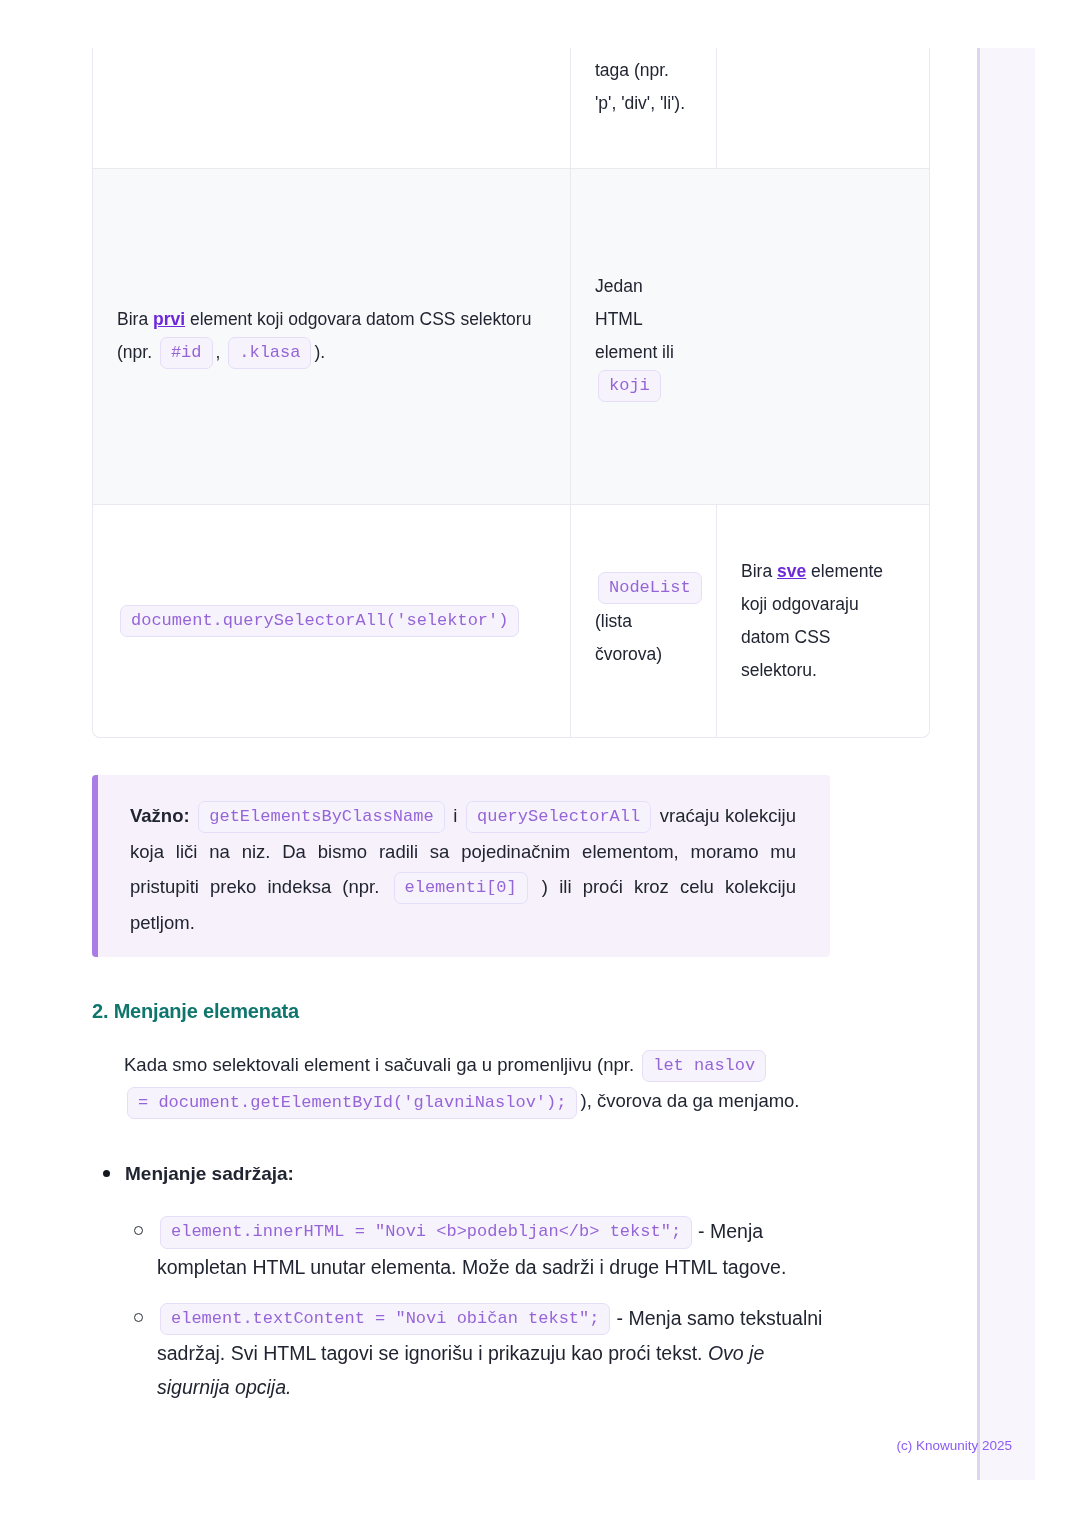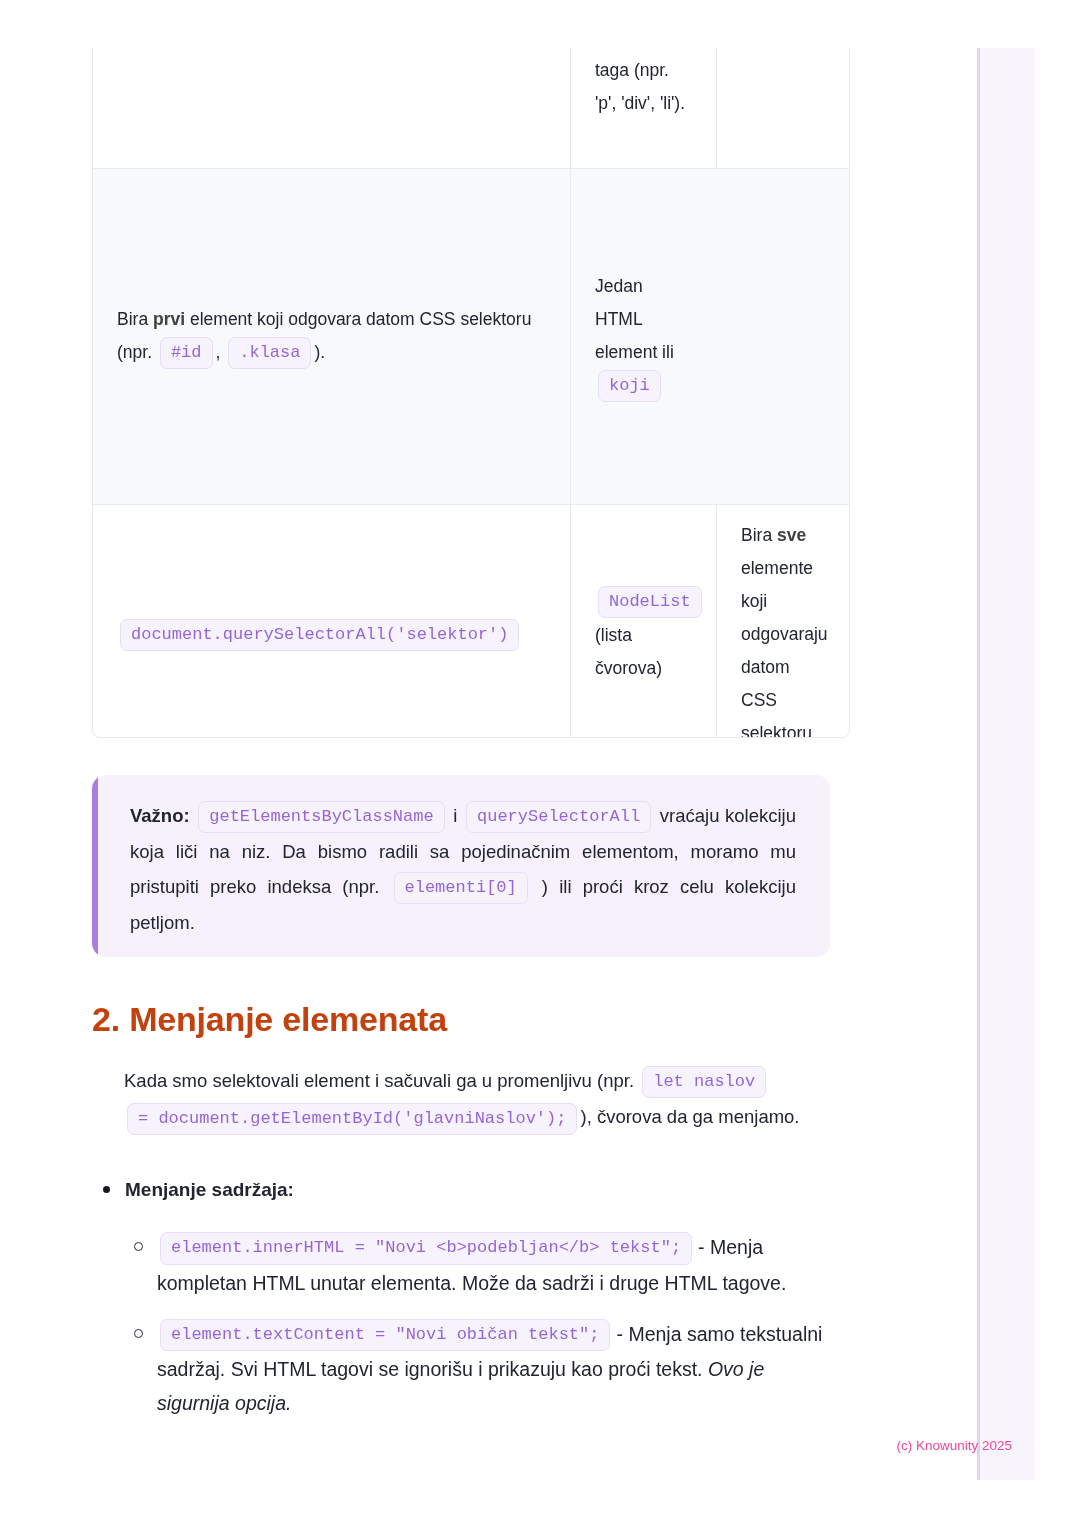--- a/index.html
+++ b/index.html
@@ -20,21 +20,21 @@
     border-left:3px solid #ded4f3;
     z-index:1;
   }
 
   .content {
     position:absolute; left:92px; top:48px; width:838px; z-index:2;
   }
 
   
   .tbl {
-    width:758px;
+    width:838px;
     border:1px solid #e9eaef;
     border-top:none;
     border-radius:0 0 8px 8px;
     overflow:hidden;
   }
   .trow { display:grid; grid-template-columns:477px 146px auto; }
   .trow + .trow { border-top:1px solid #e9eaef; }
   .trow.striped { background:#f8f9fb; }
   .r1 { height:120px; }
   .r2 { height:336px; }
@@ -54,47 +54,47 @@
     border-radius:7px;
     padding:4px 10px;
     font-family:"Liberation Mono","DejaVu Sans Mono",monospace;
     font-size:17px;
     line-height:1.3;
     color:#9565d8;
     white-space:nowrap;
     vertical-align:middle;
     margin:1px 3px;
   }
-  b.dk { color:#404040; }
+  b.dk { color:#6d28d9;text-decoration:underline; }
 
   
   .callout {
     margin-top:37px;
     width:738px;
     display:flex;
-    border-radius:14px;
+    border-radius:4px;
     overflow:hidden;
   }
   .callout-bar { flex:none; width:6px; background:#a97de5; }
   .callout-body {
     flex:1;
     background:#f6f1fb;
     padding:23px 34px 17px 32px;
     font-size:18.5px;
     line-height:35px;
     text-align:justify;
   }
   .callout-label { font-weight:bold; }
 
   
   .section-heading {
     margin-top:43px;
-    font-size:34px;
+    font-size:20px;
     font-weight:bold;
-    color:#c2410c;
+    color:#0f766e;
     letter-spacing:-0.2px;
   }
   .intro {
     margin-top:24px;
     font-size:18.5px;
     line-height:36px;
     margin-left:32px;
   }
 
   
@@ -125,21 +125,21 @@
     width:7px; height:7px;
     border:1.5px solid #2a2e38; border-radius:50%;
     background:transparent;
   }
   .sub-item .chip { margin-right:6px; }
   .em { font-style:italic; }
 
   
   .footer {
     position:absolute; top:1438px; right:68px;
-    font-size:13.5px; color:#ec4899;
+    font-size:13.5px; color:#8b5cf6;
     z-index:5;
   }
 </style>
 </head>
 <body>
 
 <div class="right-panel"></div>
 
 <div class="content">
 

